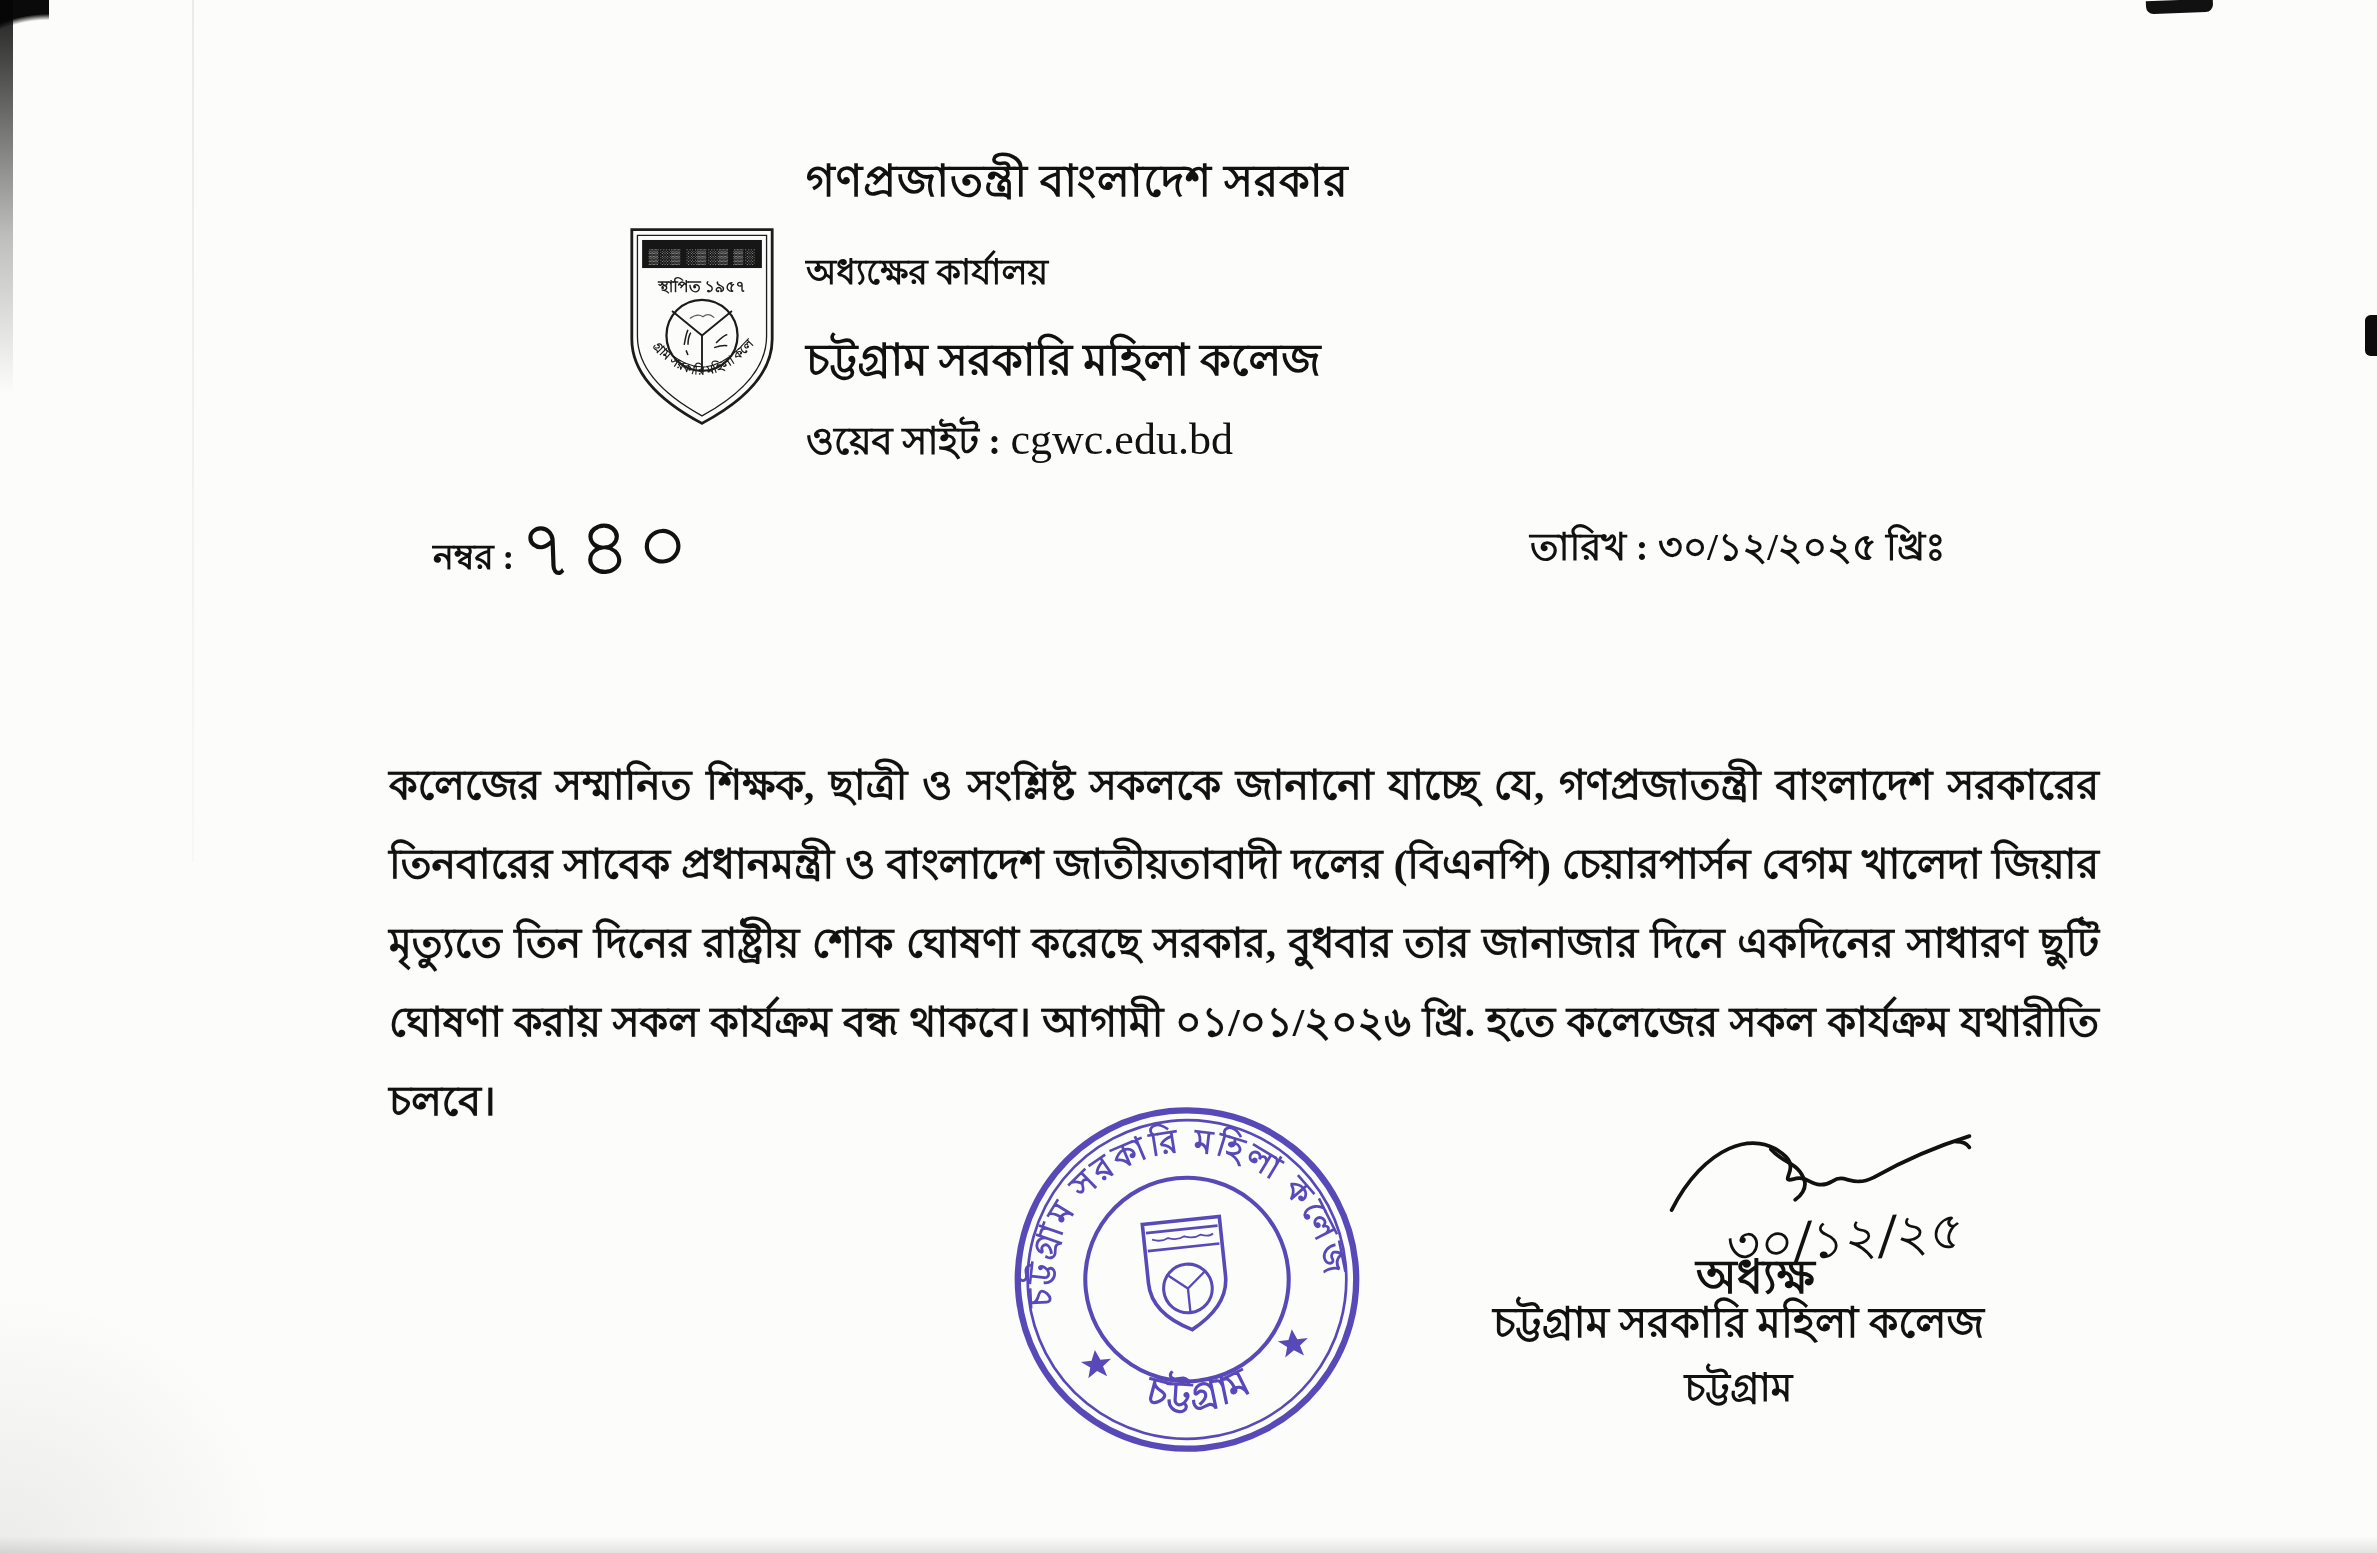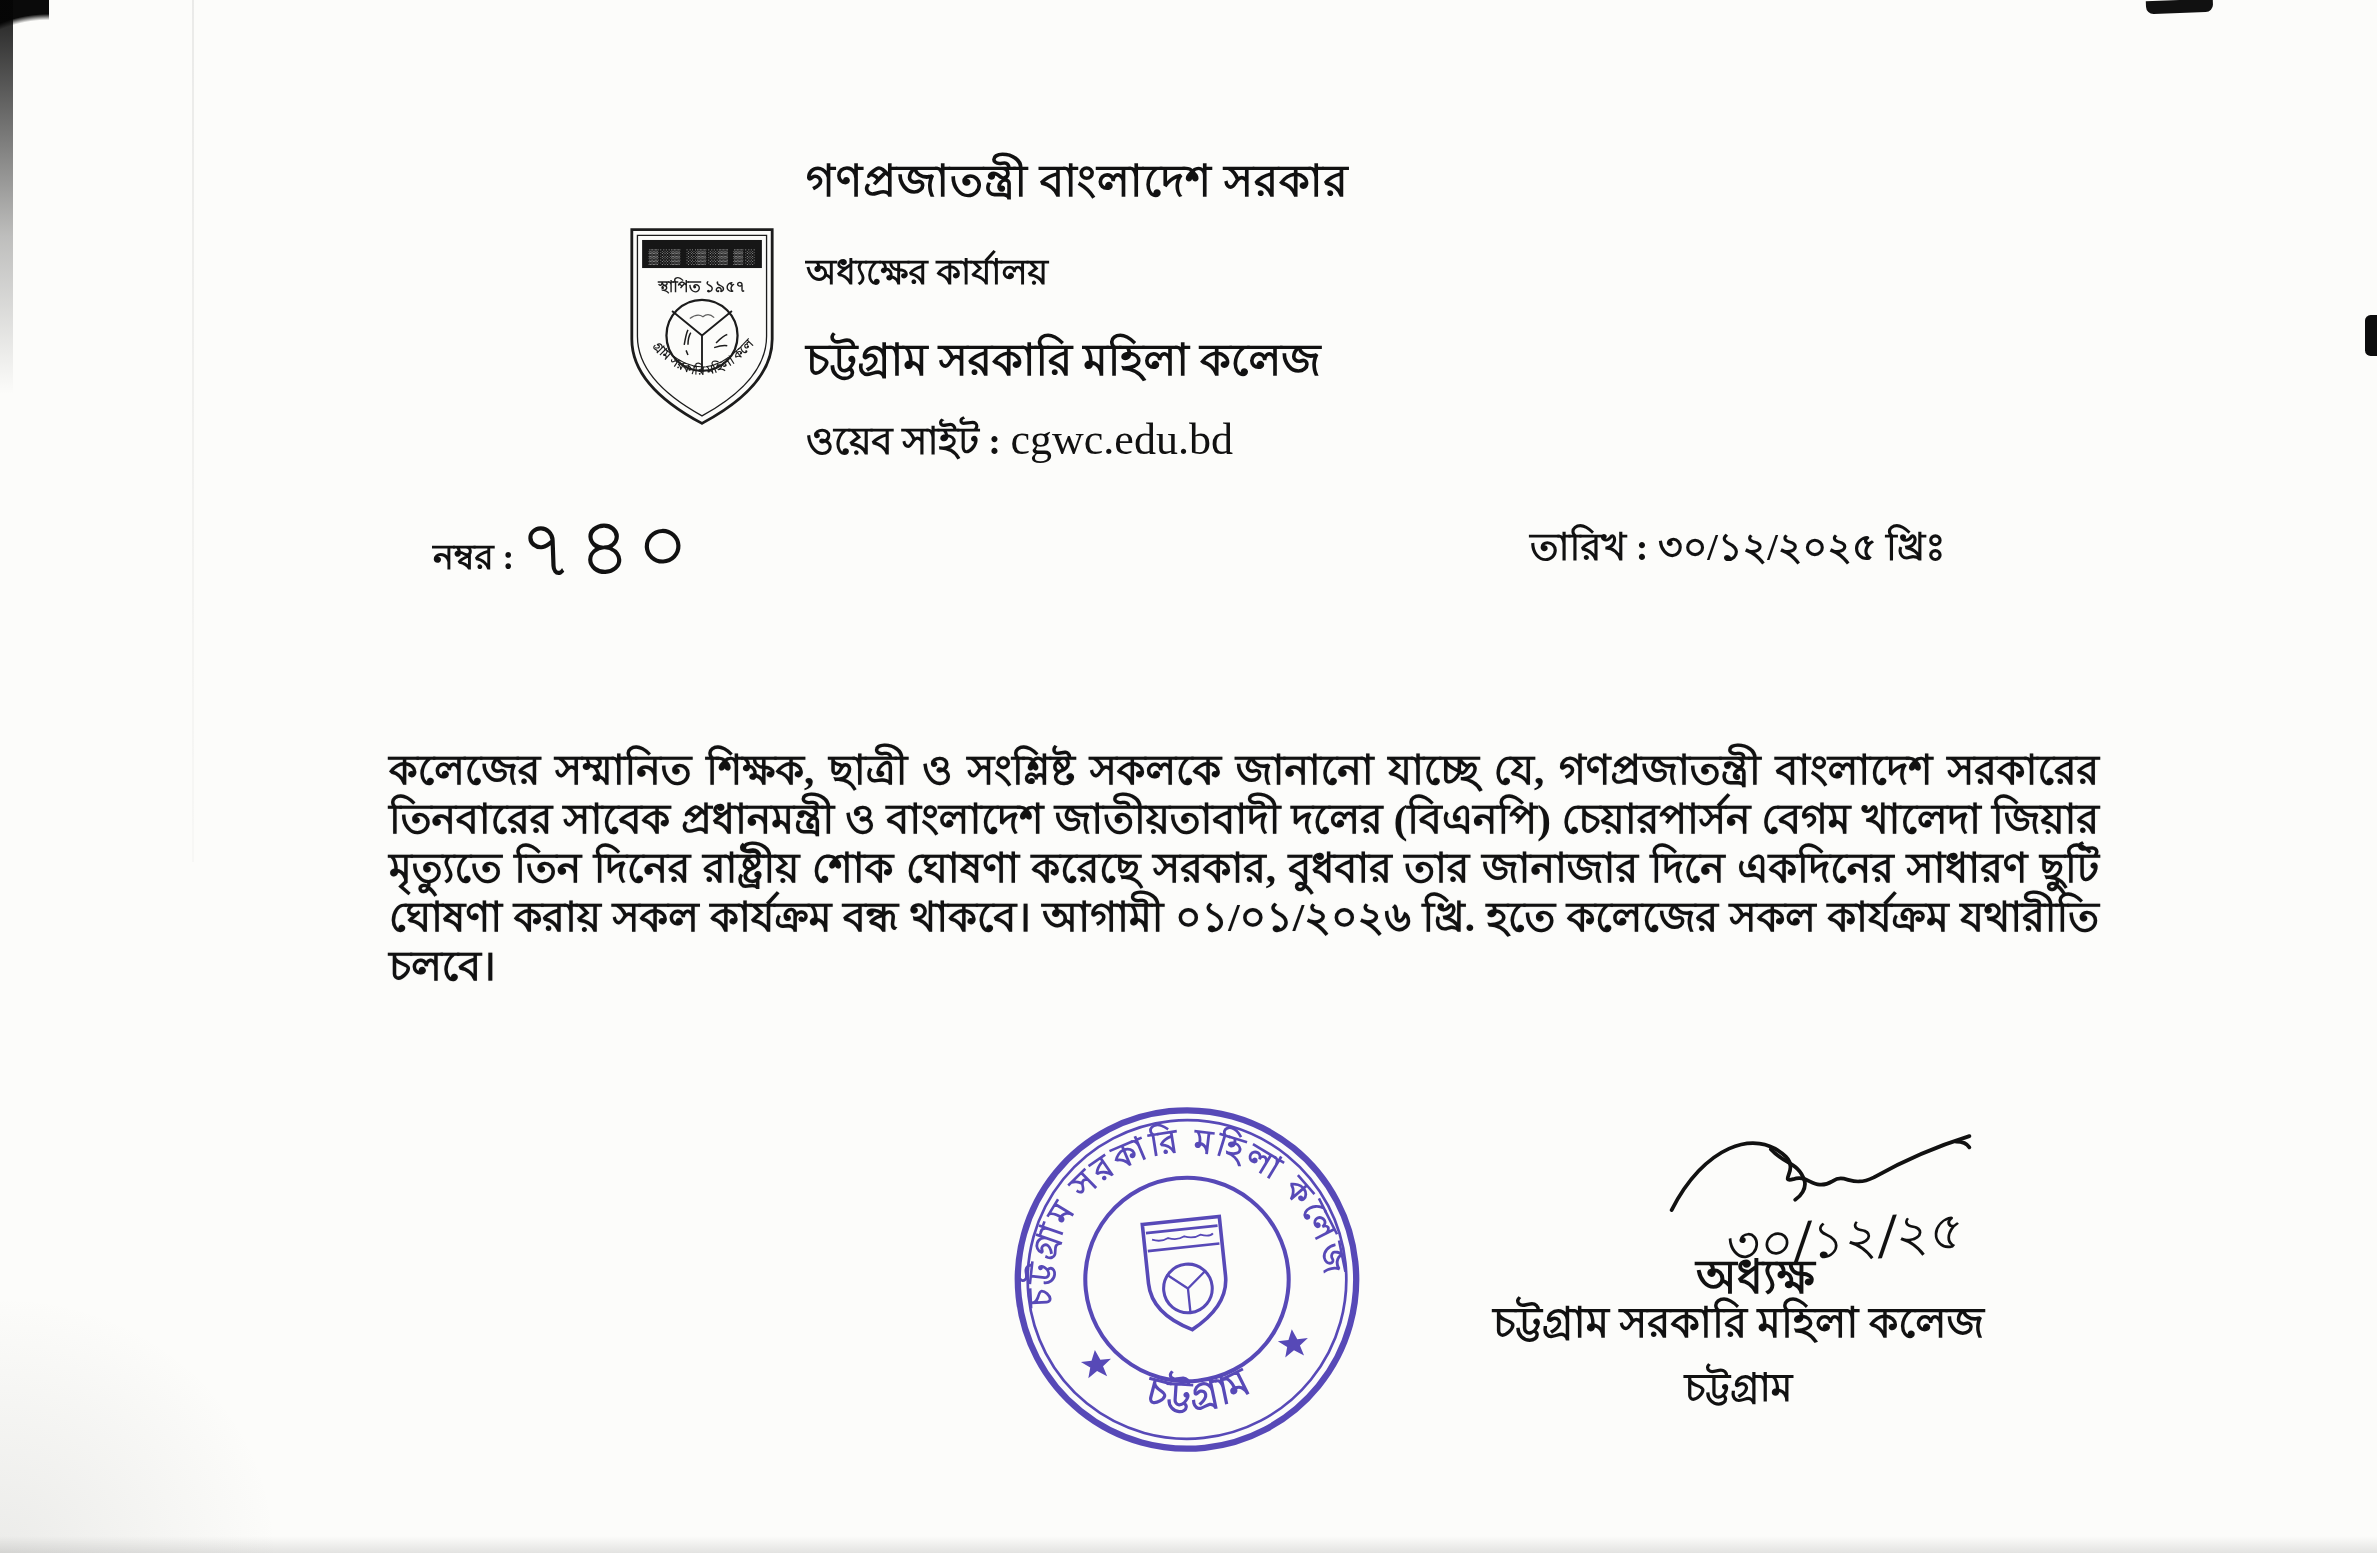--- a/index.html
+++ b/index.html
@@ -69,21 +69,21 @@
     position: absolute; left: 389px; top: 630px; width: 1710px; text-align: center;
   }
   .notice-title span {
     font-size: 49px; font-weight: bold;
     border-bottom: 3.7px solid #161616; padding: 0 3.7px 7.5px 3.7px;
     display: inline-block;
   }
   
   .body-text {
     position: absolute; left: 389px; top: 746px; width: 1710px;
-    font-size: 41px; font-weight: bold; line-height: 49px;
+    font-size: 41px; font-weight: bold; line-height: 79px;
     text-align: justify; text-justify: inter-word;
     text-shadow: 0 0 0.9px rgba(20,20,20,0.35);
   }
   
   .seal { position: absolute; left: 1007px; top: 1094px; opacity: 0.92; }
   
   .sign-block { position: absolute; left: 1462px; top: 1121px; width: 553px; text-align: center; }
   .sign-svg { position: absolute; left: 204px; top: 0px; }
   .sign-date {
     position: absolute; left: 264px; top: 77px;

